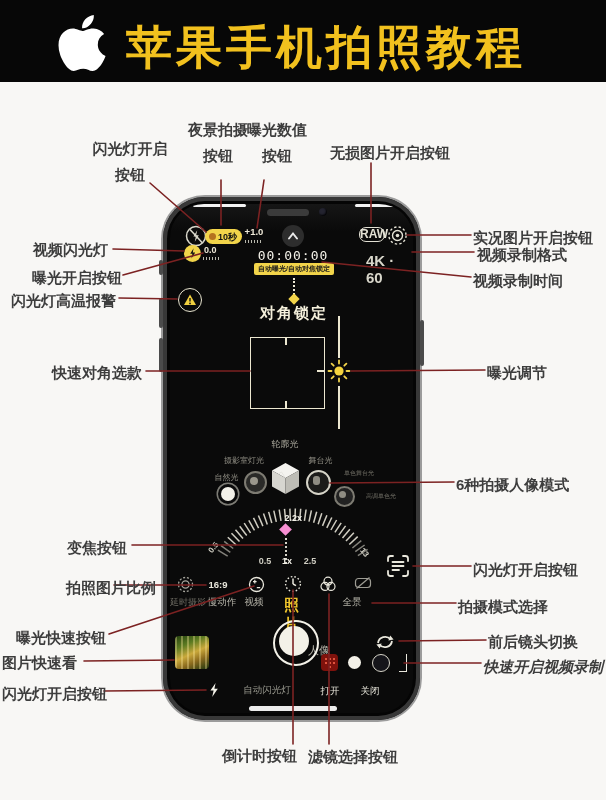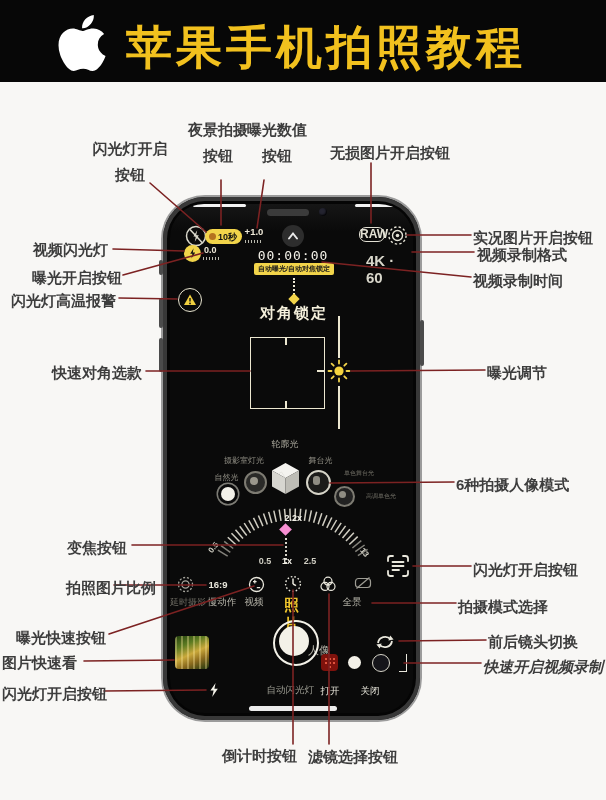--- a/index.html
+++ b/index.html
@@ -257,21 +257,21 @@
         radial-gradient(circle 1.4px at 10px 6px,#e0543e 99%,transparent),
         radial-gradient(circle 1.4px at 6px 10px,#e0543e 99%,transparent);"></span>
     </div>
     <div class="circ" style="left:178px;top:452px;width:13px;height:13px;background:#f3f1e8;"></div>
     <div class="circ" style="left:202px;top:450px;width:16px;height:16px;border:1.6px solid #d6d4c8;background:#15151a;"></div>
     <div style="left:229px;top:450px;width:7px;height:17px;border-right:1.6px solid #e9e7dc;border-bottom:1.6px solid #e9e7dc;"></div>
 
     <svg style="left:37px;top:478px;" width="14" height="16" viewBox="0 0 14 16">
       <path d="M8.6 1 L3.4 8.6 H6.6 L5.2 15 L10.8 6.8 H7.4 Z" fill="#f3f1e8"></path>
     </svg>
-    <div style="left:68px;top:480px;width:58px;text-align:right;font-size:9.5px;color:#9a9a90;margin-left:18px;">自动闪光灯</div>
+    <div style="left:68px;top:480px;width:58px;text-align:center;font-size:9.5px;color:#9a9a90;">自动闪光灯</div>
     <div style="left:146px;top:481px;width:28px;text-align:center;font-size:9.5px;color:#e9e7dc;">打开</div>
     <div style="left:186px;top:481px;width:28px;text-align:center;font-size:9.5px;color:#e9e7dc;">关闭</div>
 
     <div style="left:79px;top:502px;width:88px;height:4.5px;border-radius:3px;background:#ececec;"></div>
   </div>
 
   <div class="co c" style="left:88px;top:136px;width:84px;">
     <div>闪光灯开启</div>
       <div>按钮</div>
   </div>

